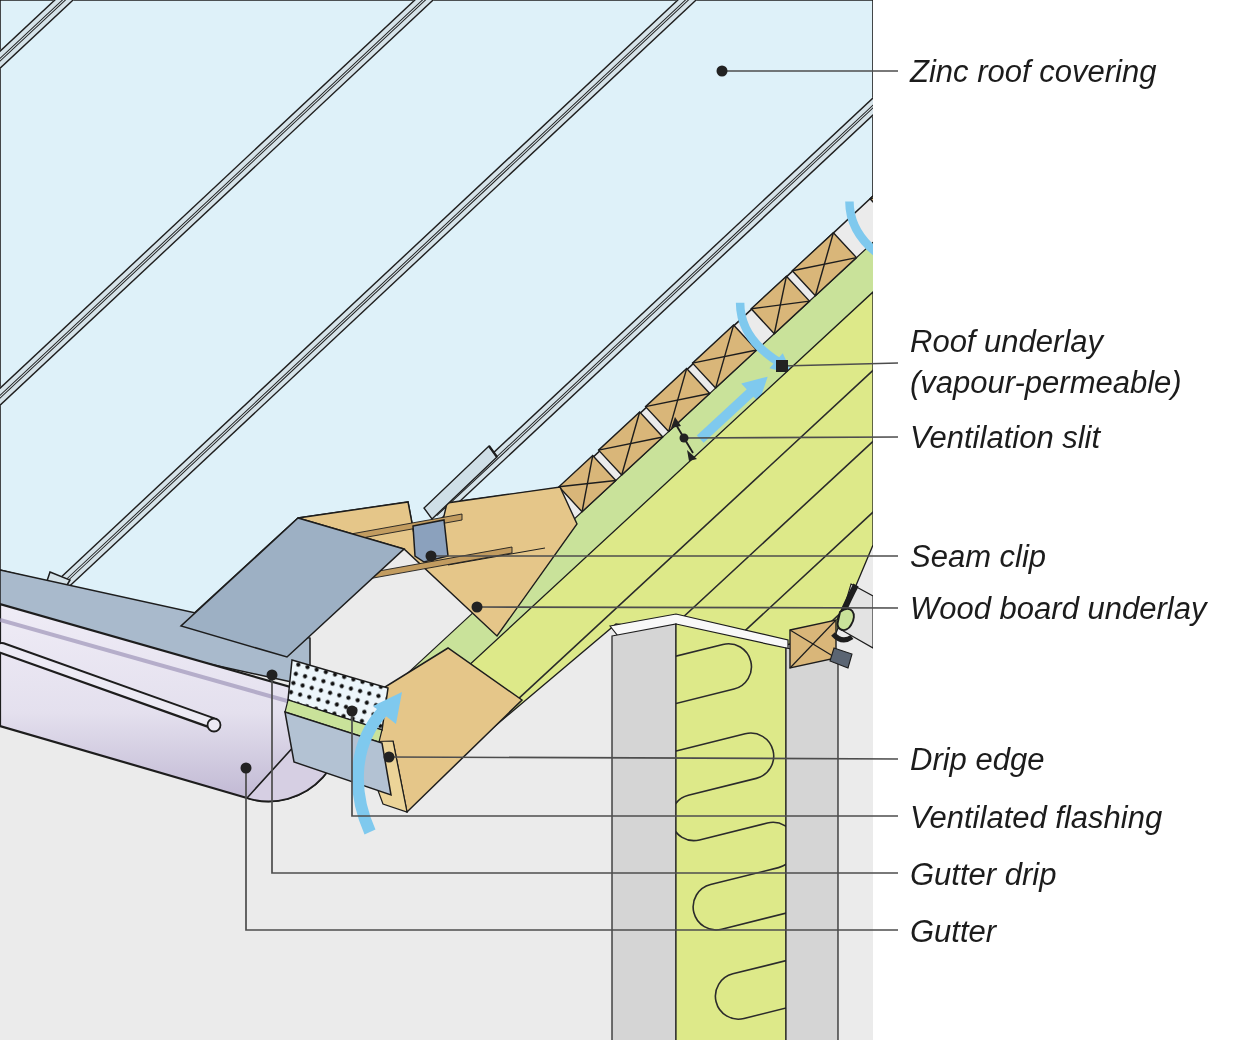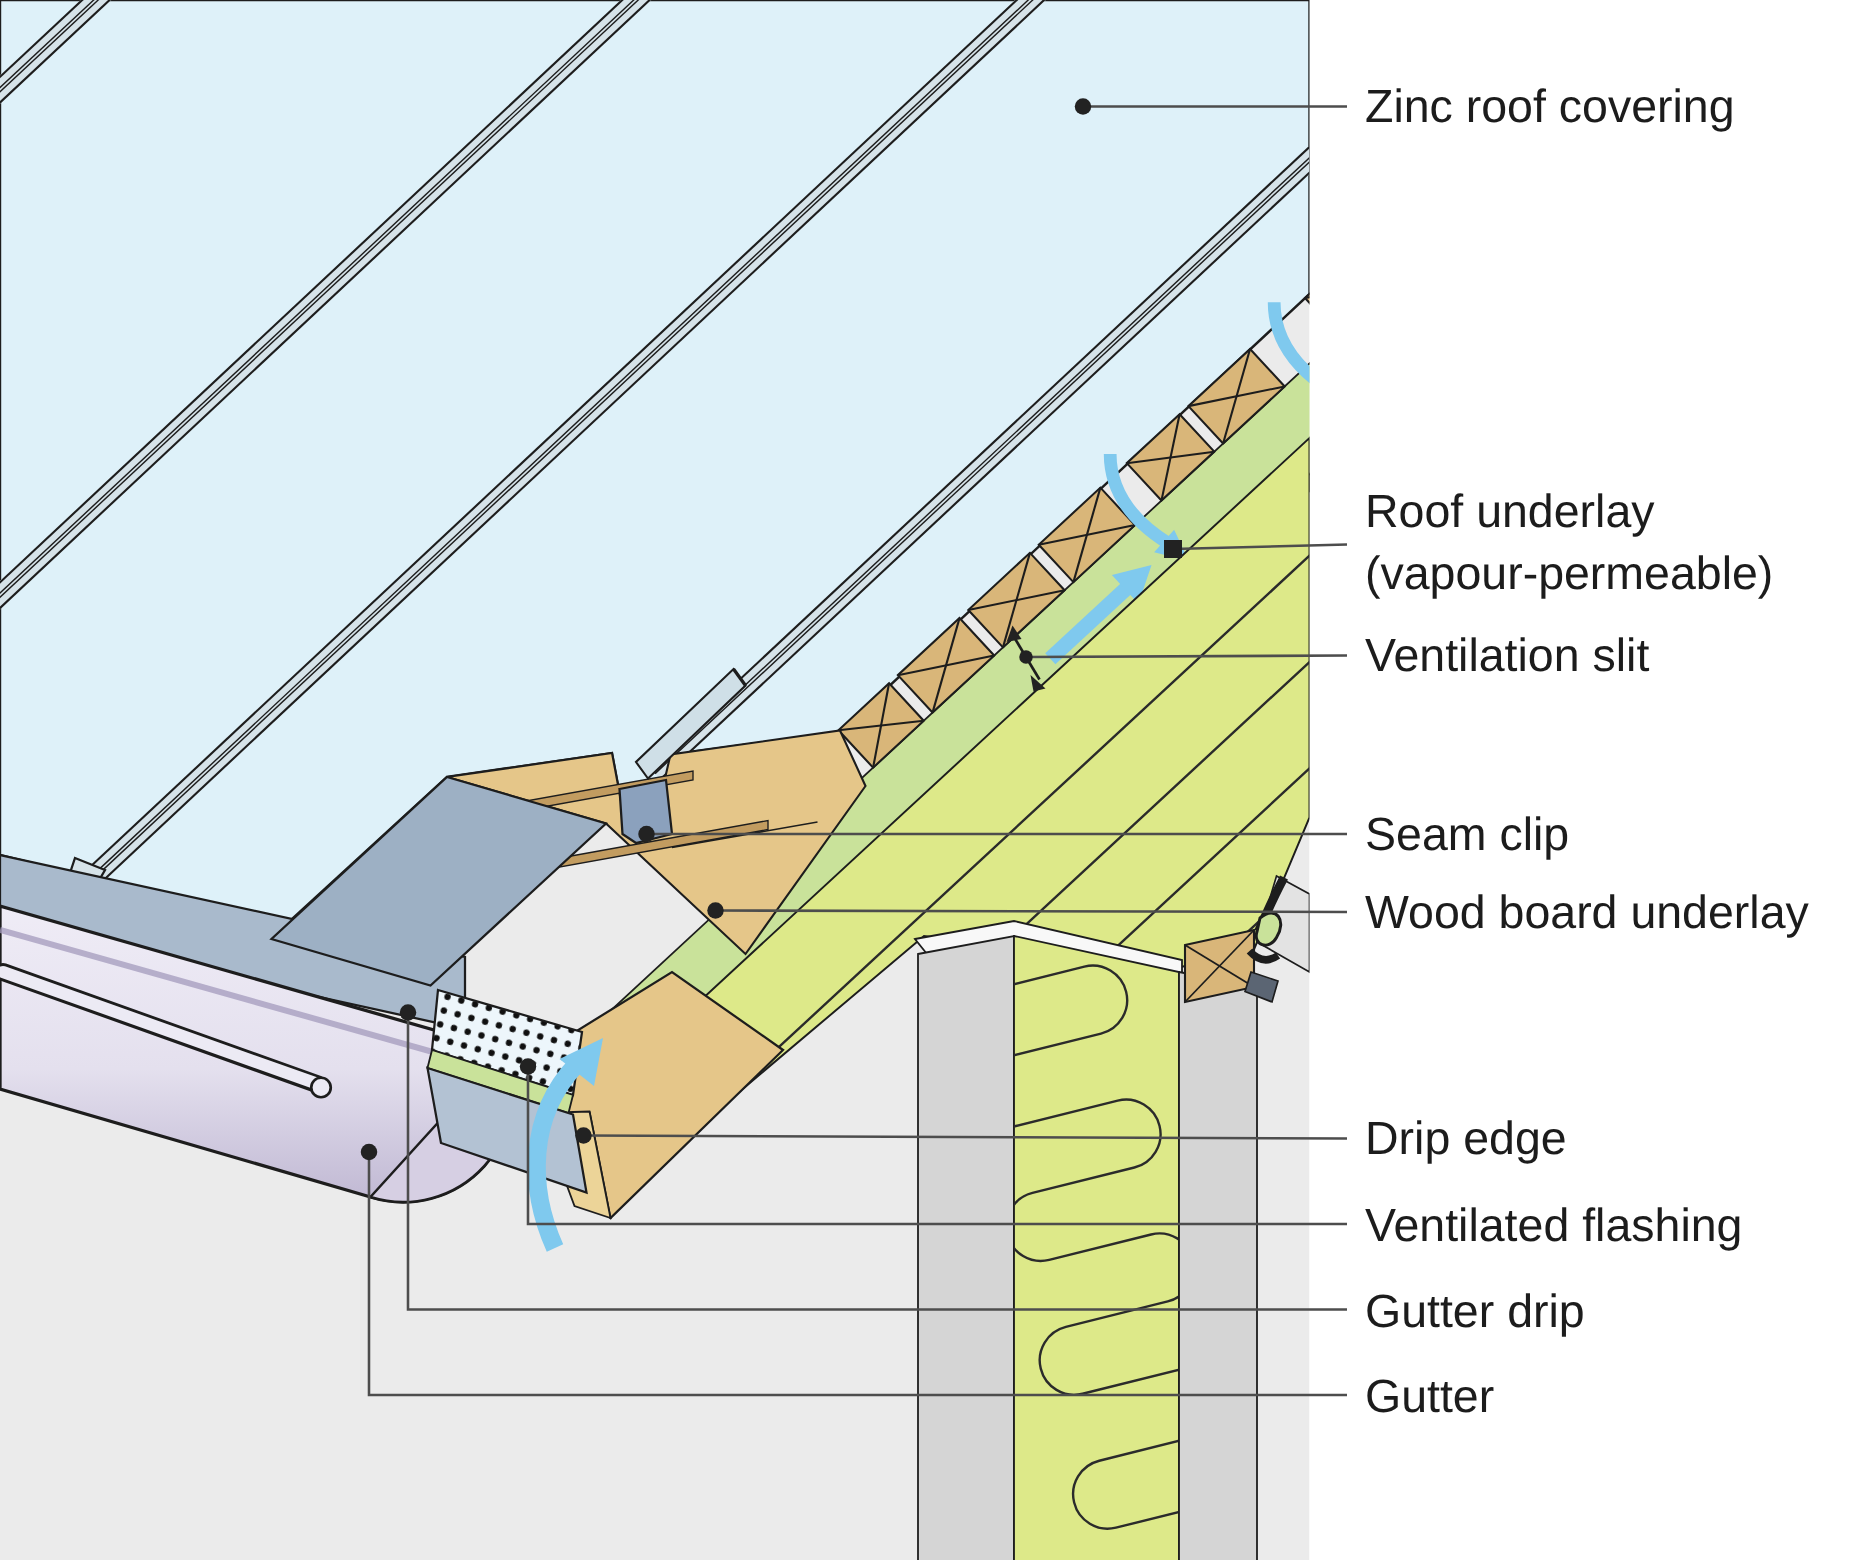--- a/index.html
+++ b/index.html
@@ -6,21 +6,21 @@
     --bg:#ebebeb; --roofBlue:#def1f9; --seamLight:#d6e3e9; --ink:#1d1d1d;
     --boardTan:#e5c689; --boardSection:#d9b679; --stepShade:#c29c60;
     --greenMembrane:#c9e29a; --insulation:#dde989; --wallGray:#d5d5d5;
     --topFaceWhite:#f8f8f8; --eaveBlueGray:#a9bacc; --flashingBlueGray:#9db0c4;
     --dripEdge:#b3c2d3; --clipBlue:#8ba1bd; --gutterLight:#efecf6; --gutterDark:#c0b8d3;
     --gutterInner:#d6cfe3; --perfBg:#edf6fb; --arrowBlue:#7fc9ee; --leader:#4d4d4d;
     --labelInk:#1c1c1c; --grayFace:#e3e3e3; --darkPiece:#5b6573;
   }
   html,body{margin:0;padding:0;background:#ffffff;}
   .stage{position:relative;width:1248px;height:1040px;background:#ffffff;overflow:hidden;
-         font-family:"Liberation Sans", sans-serif;}
+         font-family:"Liberation Sans", sans-serif;font-style:italic;}
   svg{position:absolute;left:0;top:0;}
   .ink{stroke:var(--ink);}
   text.lbl{fill:var(--labelInk);font-size:31px;font-family:"Liberation Sans",sans-serif;}
   .leader{stroke:var(--leader);stroke-width:1.7;fill:none;}
   .dot{fill:#222;}
   .snake{fill:none;stroke:#2b2b2b;stroke-width:1.6;}
 </style>
 </head>
 <body>
 

